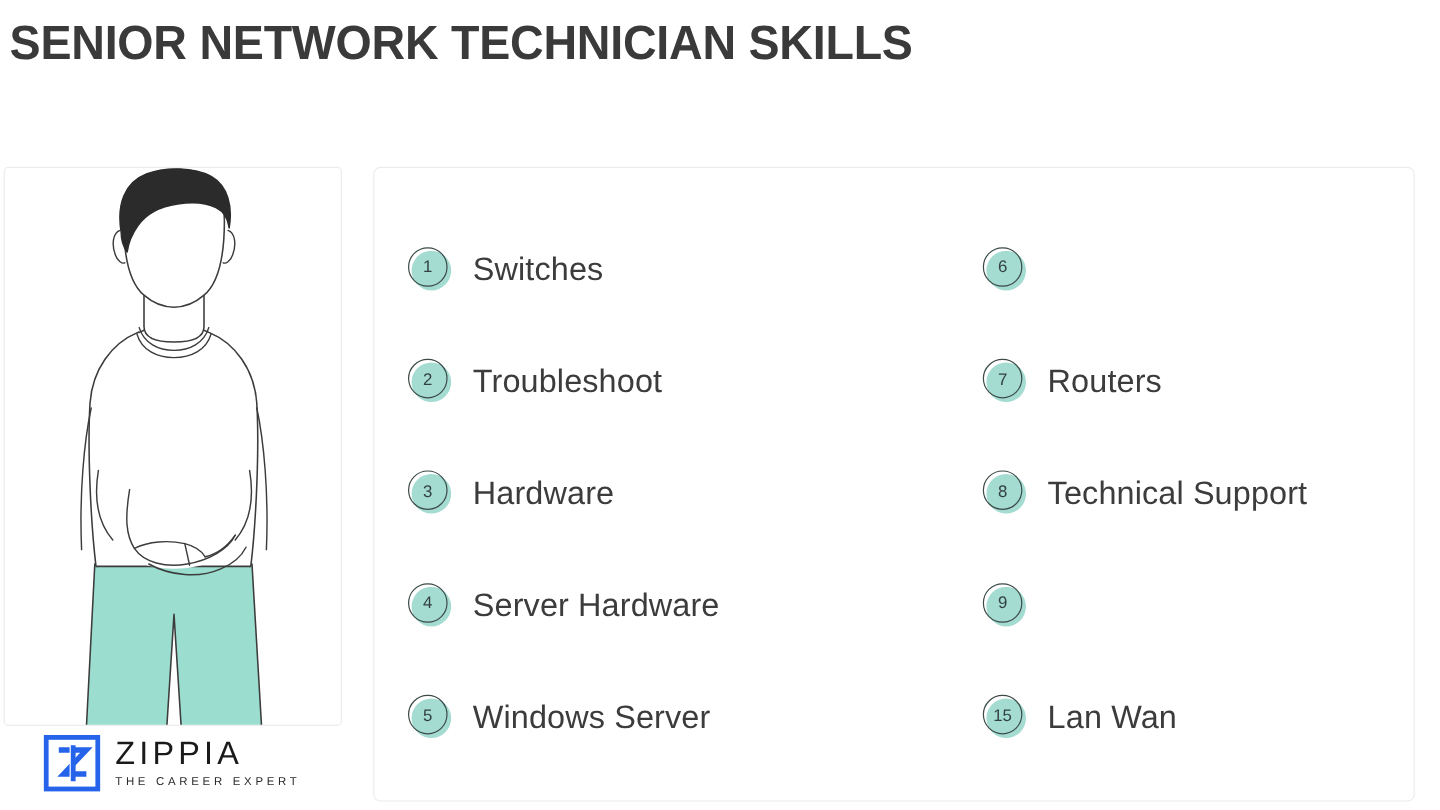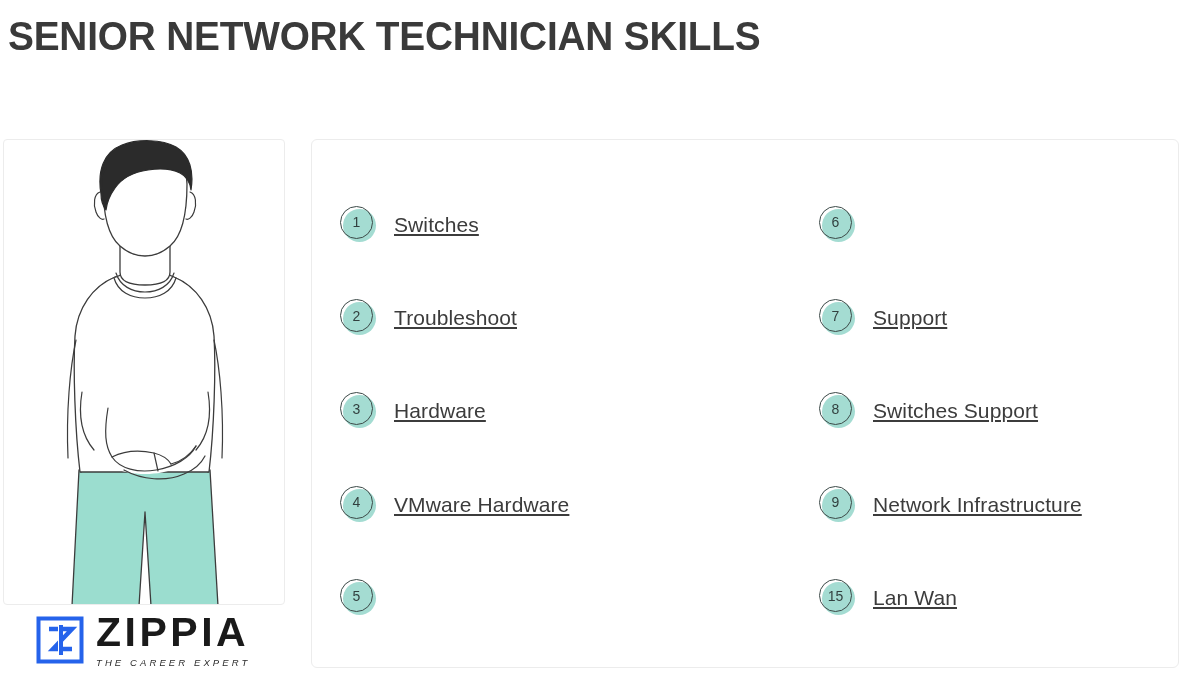--- a/index.html
+++ b/index.html
@@ -69,33 +69,32 @@
     flex: none;
     display: block;
   }
   .logo-text-block {
     display: flex;
     flex-direction: column;
     align-items: flex-start;
     line-height: 1;
   }
   .logo-word {
-    font-size: 41px;
-    font-weight: 700;
+    font-size: 27px;
+    font-weight: 400;
     letter-spacing: 3.5px;
     color: #1a1a1a;
     font-family: "Liberation Sans", sans-serif;
   }
   .logo-tag {
     font-size: 9.5px;
     letter-spacing: 3.1px;
     color: #2b2b2b;
     margin-top: 5px;
     font-family: "Liberation Sans", sans-serif;
-    font-style: italic;
   }
 
   
   .skills-panel {
     position: absolute;
     left: 311px;
     top: 139px;
     width: 868px;
     height: 529px;
     border: 1px solid #ececec;
@@ -159,26 +158,25 @@
     height: 33px;
     display: flex;
     align-items: center;
     justify-content: center;
     font-size: 14px;
     color: #32403f;
     font-family: "Liberation Sans", sans-serif;
     letter-spacing: 0;
   }
   .skill-label {
-    font-size: 21px;
+    font-size: 27px;
     color: #3c3c3c;
     font-family: "Liberation Sans", sans-serif;
     white-space: nowrap;
     letter-spacing: 0.1px;
-    text-decoration: underline;
   }
 </style>
 </head>
 <body>
 
 <div class="page-title">SENIOR NETWORK TECHNICIAN SKILLS</div>
 
 <div class="illus-panel">
   <svg viewBox="0 0 282 466" xmlns="http://www.w3.org/2000/svg">
     <g fill="none" stroke="#3c3c3c" stroke-width="1.4" stroke-linejoin="round" stroke-linecap="round">
@@ -275,64 +273,64 @@
       </span>
       <span class="skill-label">Hardware</span>
     </div>
 
     <div class="skill-item col1" style="grid-column:1;grid-row:4;">
       <span class="badge">
         <span class="disc"></span>
           <span class="ring"></span>
         <span class="num">4</span>
       </span>
-      <span class="skill-label">VMware Hardware</span>
+      <span class="skill-label">Server Hardware</span>
     </div>
 
     <div class="skill-item col1" style="grid-column:1;grid-row:5;">
       <span class="badge">
         <span class="disc"></span>
           <span class="ring"></span>
         <span class="num">5</span>
       </span>
+      <span class="skill-label">Windows Server</span>
     </div>
 
     <div class="skill-item col2" style="grid-column:2;grid-row:1;">
       <span class="badge">
         <span class="disc"></span>
           <span class="ring"></span>
         <span class="num">6</span>
       </span>
     </div>
 
     <div class="skill-item col2" style="grid-column:2;grid-row:2;">
       <span class="badge">
         <span class="disc"></span>
           <span class="ring"></span>
         <span class="num">7</span>
       </span>
-      <span class="skill-label">Support</span>
+      <span class="skill-label">Routers</span>
     </div>
 
     <div class="skill-item col2" style="grid-column:2;grid-row:3;">
       <span class="badge">
         <span class="disc"></span>
           <span class="ring"></span>
         <span class="num">8</span>
       </span>
-      <span class="skill-label">Switches Support</span>
+      <span class="skill-label">Technical Support</span>
     </div>
 
     <div class="skill-item col2" style="grid-column:2;grid-row:4;">
       <span class="badge">
         <span class="disc"></span>
           <span class="ring"></span>
         <span class="num">9</span>
       </span>
-      <span class="skill-label">Network Infrastructure</span>
     </div>
 
     <div class="skill-item col2" style="grid-column:2;grid-row:5;">
       <span class="badge">
         <span class="disc"></span>
           <span class="ring"></span>
         <span class="num">15</span>
       </span>
       <span class="skill-label">Lan Wan</span>
     </div>

